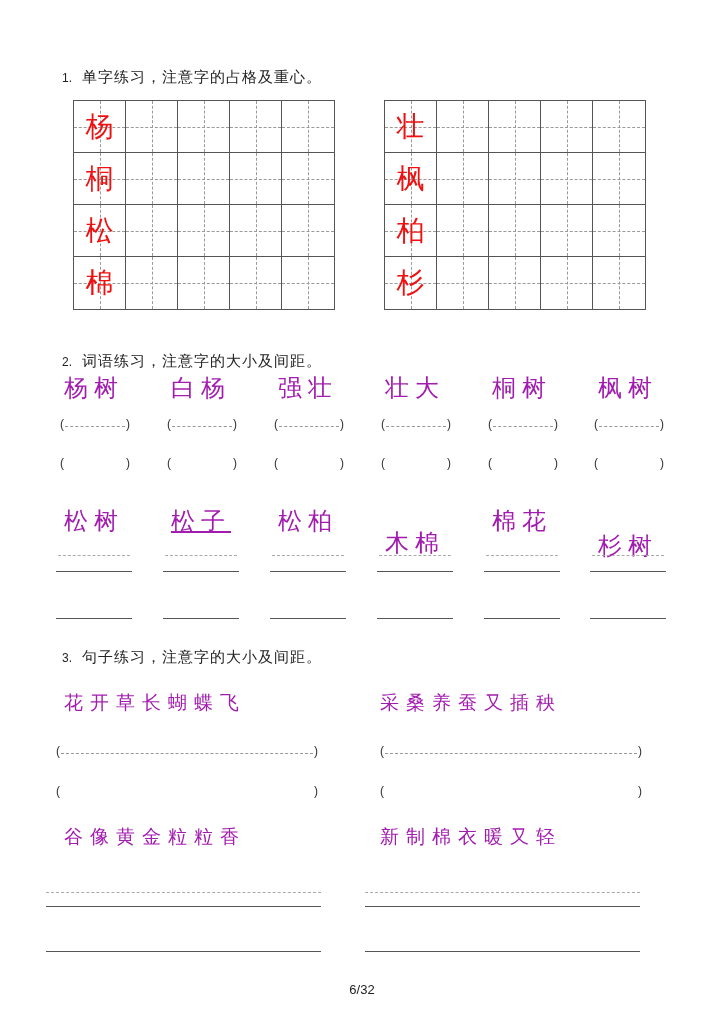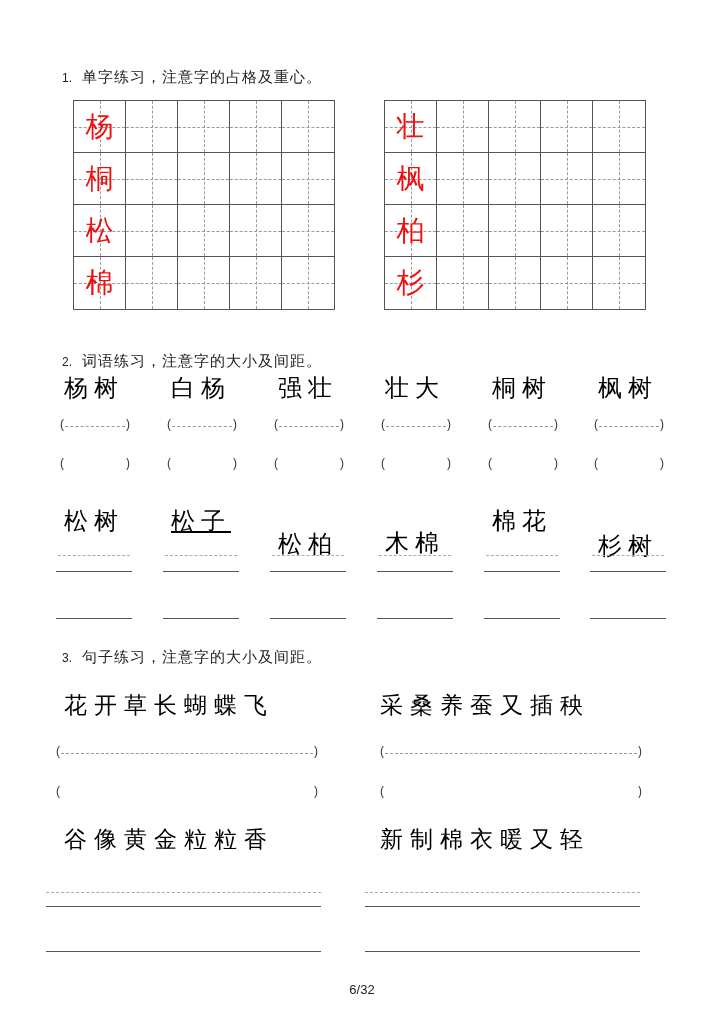--- a/index.html
+++ b/index.html
@@ -1,21 +1,21 @@
 <!DOCTYPE html>
 <html><head>
 <meta charset="utf-8">
 <style>
   html, body { margin: 0; padding: 0; background: #ffffff; }
   body { width: 724px; height: 1024px; position: relative; overflow: hidden;
          font-family: "DejaVu Sans", sans-serif; color: #222; }
   .sec-title { position: absolute; left: 62px; font-size: 15px; color: #222; white-space: nowrap;
                font-family: "DejaVu Serif", serif; letter-spacing: 1px; }
   .sec-title .num { font-family: "Liberation Sans", sans-serif; font-size: 12px; margin-right: 10px; letter-spacing: 0; }
-  .red { color: #000000; font-family: "DejaVu Serif", serif; }
+  .red { color: #a21caf; font-family: "DejaVu Serif", serif; }
 
   
   .grid { position: absolute; display: grid; grid-template-columns: repeat(5, 52px);
           grid-template-rows: repeat(4, 52px); border: 1.5px solid #555; box-sizing: content-box; }
   .cell { position: relative; border-right: 1px solid #555; border-bottom: 1px solid #555;
           box-sizing: border-box; display: flex; align-items: center; justify-content: center; }
   .cell.lastc { border-right: none; }
   .cell.lastr { border-bottom: none; }
   .cell::before { content: ""; position: absolute; left: 0; right: 0; top: 50%;
                   border-top: 1px dashed #9a9a9a; }
@@ -27,21 +27,21 @@
   
   .word { position: absolute; font-size: 24px; letter-spacing: 6px; white-space: nowrap; }
   .paren { position: absolute; width: 70px; height: 18px; font-size: 12px; color: #333;
            font-family: "Liberation Sans", sans-serif; }
   .paren .l { position: absolute; left: 0; top: 0; }
   .paren .r { position: absolute; right: 0; top: 0; }
   .paren.dotted .mid { position: absolute; left: 5px; right: 5px; top: 9px; border-top: 1px dashed #999; }
   .dotline { position: absolute; border-top: 1px dashed #aaa; }
   .solidline { position: absolute; border-top: 1.5px solid #555; }
 
-  .sentence { position: absolute; font-size: 23px; letter-spacing: 7px; white-space: nowrap; }
+  .sentence { position: absolute; font-size: 19px; letter-spacing: 7px; white-space: nowrap; }
   .sparen { position: absolute; height: 18px; font-size: 12px; color: #333;
             font-family: "Liberation Sans", sans-serif; }
   .sparen .l { position: absolute; left: 0; top: 0; }
   .sparen .r { position: absolute; right: 0; top: 0; }
   .sparen.dotted .mid { position: absolute; left: 5px; right: 5px; top: 9px; border-top: 1px dashed #999; }
 
   .page-num { position: absolute; left: 0; width: 724px; top: 982px; text-align: center;
               font-size: 13px; color: #222; font-family: "Liberation Sans", sans-serif; }
 </style>
 </head>
@@ -180,21 +180,21 @@
   </div>
 <div id="words2">
     <div class="word red" style="left: 64px; top: 505px;">松树</div>
     <div class="dotline" style="left: 58px; top: 555px; width: 72px;"></div>
     <div class="solidline" style="left: 56px; top: 571px; width: 76px;"></div>
     <div class="solidline" style="left: 56px; top: 618px; width: 76px;"></div>
     <div class="word red" style="left: 171px; top: 505px; text-decoration: underline;">松子</div>
     <div class="dotline" style="left: 165px; top: 555px; width: 72px;"></div>
     <div class="solidline" style="left: 163px; top: 571px; width: 76px;"></div>
     <div class="solidline" style="left: 163px; top: 618px; width: 76px;"></div>
-    <div class="word red" style="left: 278px; top: 505px; margin-top: 23px;">松柏</div>
+    <div class="word red" style="left: 278px; top: 505px;">松柏</div>
     <div class="dotline" style="left: 272px; top: 555px; width: 72px;"></div>
     <div class="solidline" style="left: 270px; top: 571px; width: 76px;"></div>
     <div class="solidline" style="left: 270px; top: 618px; width: 76px;"></div>
     <div class="word red" style="left: 385px; top: 527px; text-align: right;">木棉</div>
     <div class="dotline" style="left: 379px; top: 555px; width: 72px;"></div>
     <div class="solidline" style="left: 377px; top: 571px; width: 76px;"></div>
     <div class="solidline" style="left: 377px; top: 618px; width: 76px;"></div>
     <div class="word red" style="left: 492px; top: 505px;">棉花</div>
     <div class="dotline" style="left: 486px; top: 555px; width: 72px;"></div>
     <div class="solidline" style="left: 484px; top: 571px; width: 76px;"></div>

